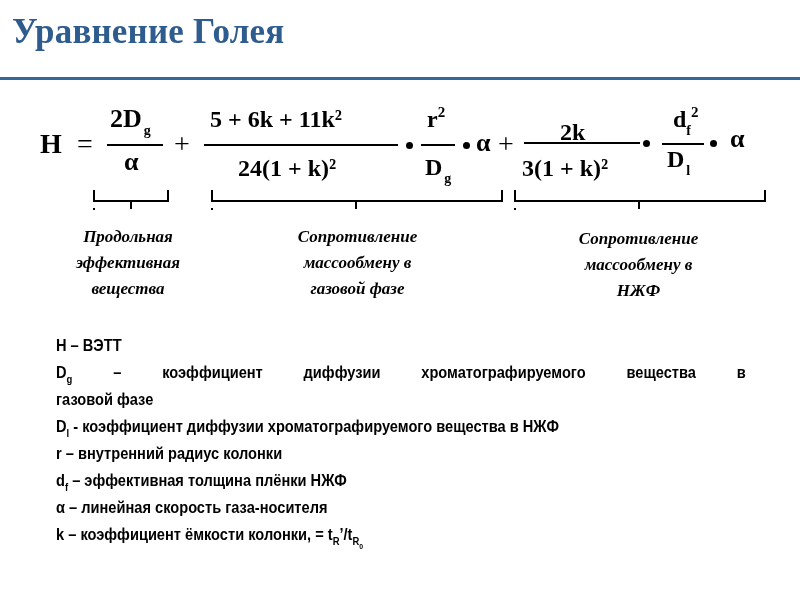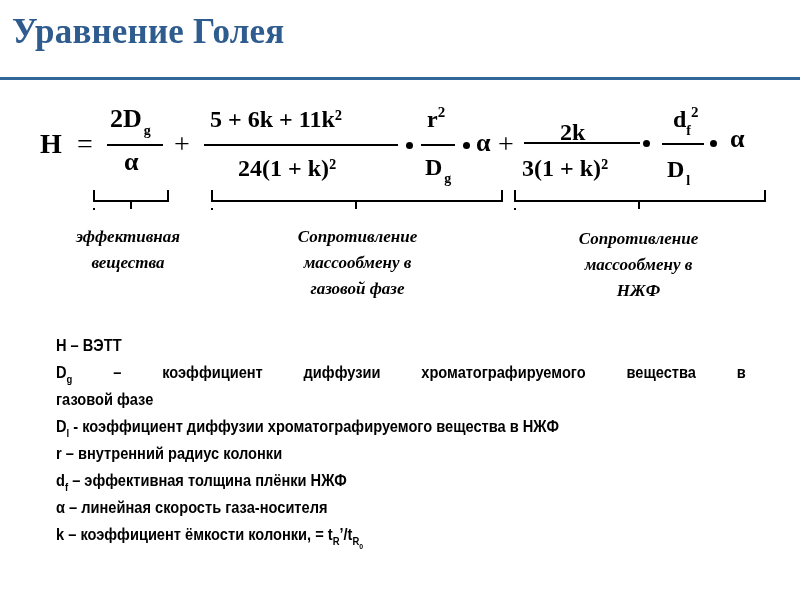--- a/index.html
+++ b/index.html
@@ -55,21 +55,21 @@
   <div class="f fs26" style="left:476px;top:128px;">α</div>
 
   <div class="f fs28" style="left:498px;top:128px;font-weight:normal;">+</div>
 
   <div class="f fs24" style="left:560px;top:119px;">2k</div>
   <div class="fracline" style="left:524px;top:142px;width:116px;"></div>
   <div class="f fs24" style="left:522px;top:155px;">3(1 + k)²</div>
   <div class="dot" style="left:643px;top:140px;"></div>
   <div class="f fs24" style="left:666px;top:106px;margin-left:7px;"><span>d</span><span class="sub" style="margin-left:0;">f</span><span class="sup">2</span></div>
   <div class="fracline" style="left:662px;top:143px;width:42px;"></div>
-  <div class="f fs24" style="left:667px;top:156px;text-align:center;"><span>D</span><span class="sub">l</span></div>
+  <div class="f fs24" style="left:667px;top:146px;text-align:center;"><span>D</span><span class="sub">l</span></div>
   <div class="dot" style="left:710px;top:140px;"></div>
   <div class="f fs26" style="left:730px;top:124px;">α</div>
 </div>
 
 <div>
   <div class="brace" style="left:93px;top:190px;width:76px;"></div>
   <div class="brace-tick" style="left:130px;top:201px;"></div>
   <div class="brace-dot" style="left:93px;top:208px;"></div>
 </div>
 <div>
@@ -77,20 +77,21 @@
   <div class="brace-tick" style="left:355px;top:201px;"></div>
   <div class="brace-dot" style="left:211px;top:208px;"></div>
 </div>
 <div>
   <div class="brace" style="left:514px;top:190px;width:252px;"></div>
   <div class="brace-tick" style="left:638px;top:201px;"></div>
   <div class="brace-dot" style="left:514px;top:208px;"></div>
 </div>
 
 <div class="cap" style="left:48px;top:224px;width:160px;">
+  <div>Продольная</div>
   <div>эффективная</div>
   <div>вещества</div>
 </div>
 <div class="cap" style="left:275px;top:224px;width:165px;">
   <div>Сопротивление</div>
   <div>массообмену в</div>
   <div>газовой фазе</div>
 </div>
 <div class="cap" style="left:556px;top:226px;width:165px;">
   <div>Сопротивление</div>

